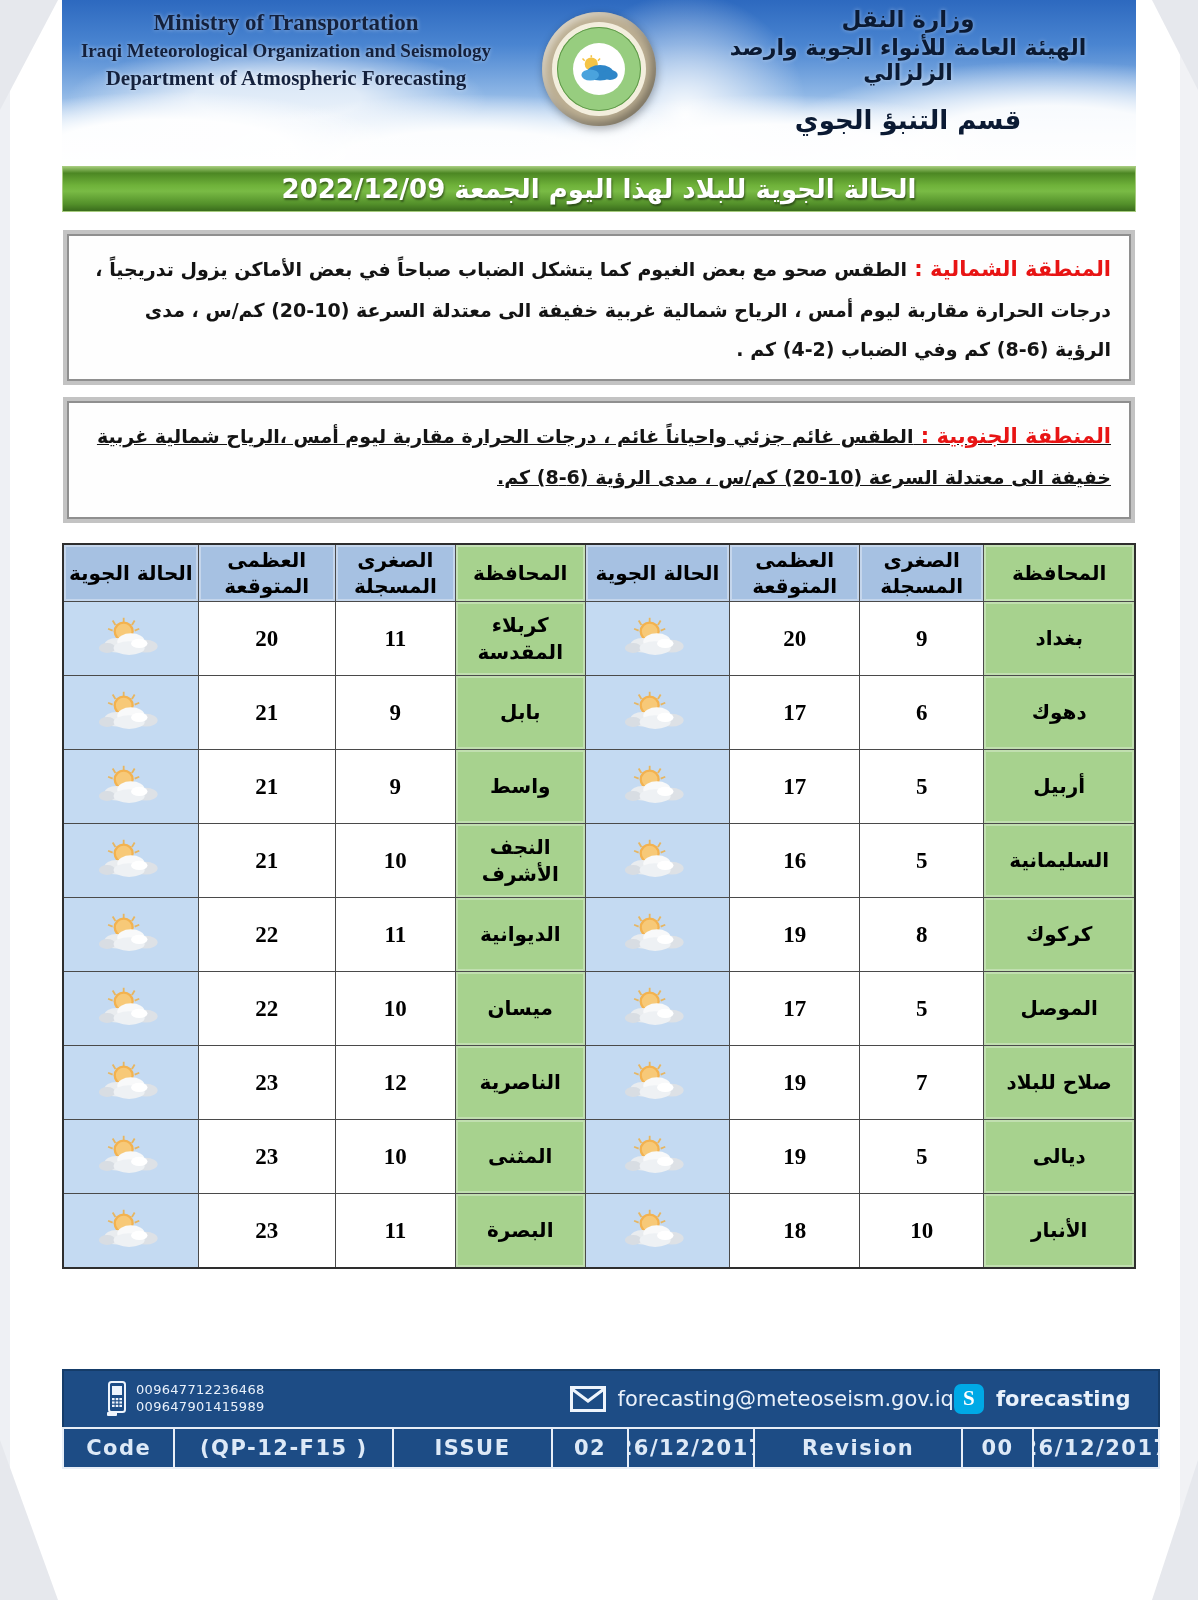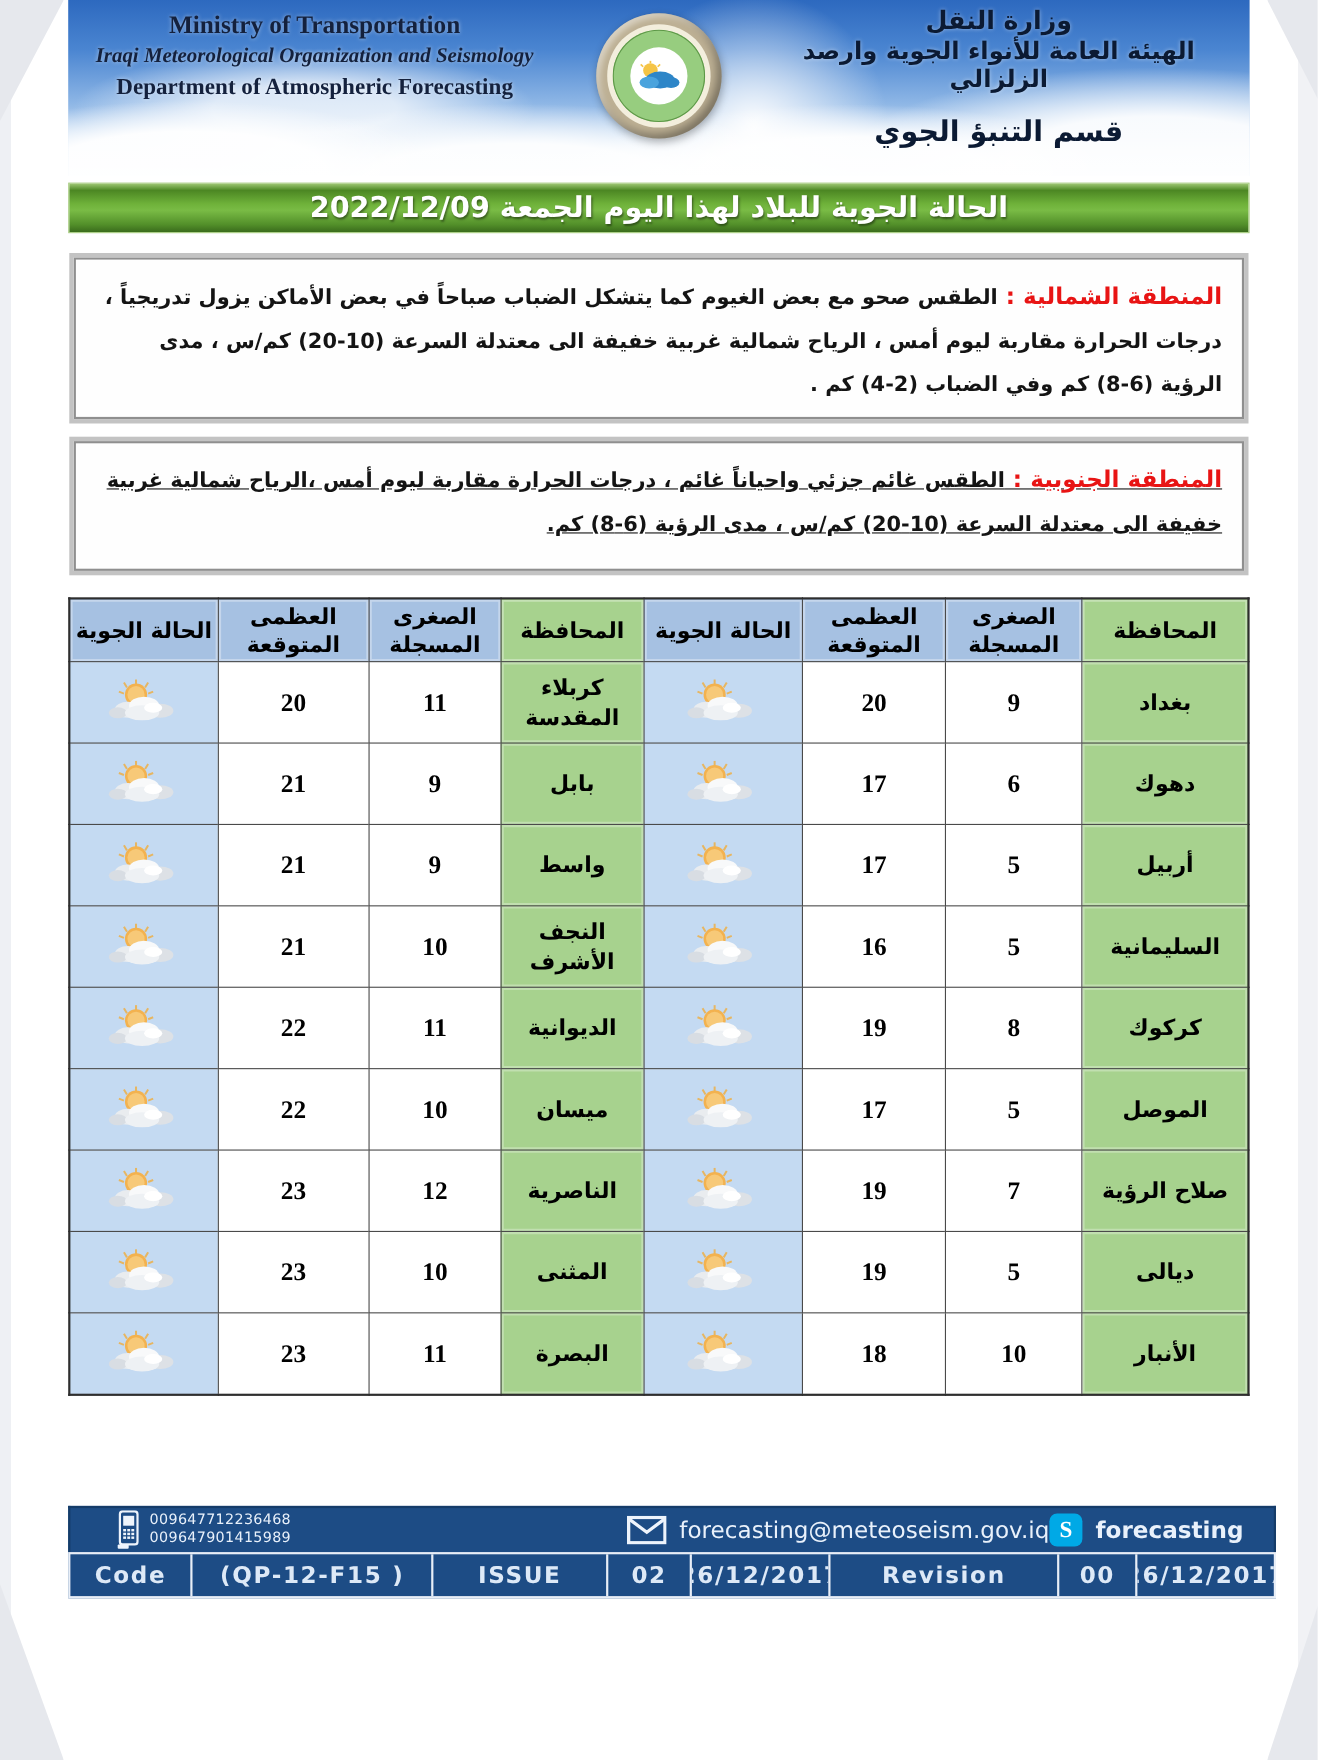--- a/index.html
+++ b/index.html
@@ -22,21 +22,21 @@
       radial-gradient(ellipse 280px 72px at 38% 104%, rgba(255,255,255,.93) 50%, rgba(255,255,255,0) 100%),
       radial-gradient(ellipse 250px 62px at 66% 98%, rgba(255,255,255,.94) 52%, rgba(255,255,255,0) 100%),
       radial-gradient(ellipse 280px 86px at 92% 92%, rgba(255,255,255,.92) 48%, rgba(255,255,255,0) 100%),
       radial-gradient(ellipse 210px 55px at 20% 62%, rgba(255,255,255,.72) 40%, rgba(255,255,255,0) 100%),
       radial-gradient(circle 170px at 58% 72%, rgba(255,255,255,.95), rgba(255,255,255,0) 72%),
       linear-gradient(180deg, #2d69bf 0%, #4a85d1 28%, #8cb5e5 58%, #d5e6f7 84%, #f0f7fd 100%);
   }
   .hdr-en { position:absolute; left:14px; top:10px; width:420px; text-align:center;
     color:#14213d; font-family:"Liberation Serif", serif; text-shadow:0 0 4px rgba(255,255,255,.5); }
   .hdr-en .l1 { font-size:23px; font-weight:bold; }
-  .hdr-en .l2 { font-size:19px; font-weight:bold; margin-top:4px;font-style:italic; }
+  .hdr-en .l2 { font-size:19px; font-weight:bold; margin-top:4px; }
   .hdr-en .l3 { font-size:21px; font-weight:bold; margin-top:4px; }
   .hdr-ar { position:absolute; right:8px; top:6px; width:440px; text-align:center; direction:rtl;
     color:#0b1a33; font-weight:bold; text-shadow:0 0 4px rgba(255,255,255,.45); }
   .hdr-ar .l1 { font-size:23px; }
   .hdr-ar .l2 { font-size:22px; margin-top:3px; }
   .hdr-ar .l3 { font-size:26px; margin-top:20px; }
 
   .logo { position:absolute; left:50%; top:12px; transform:translateX(-50%); width:114px; height:114px;
     border-radius:50%; background:#bdb094; display:flex; align-items:center; justify-content:center;
     box-shadow: inset -4px -4px 8px rgba(0,0,0,.35), inset 3px 3px 6px rgba(255,255,255,.5), 1px 3px 8px rgba(0,0,0,.3); }
@@ -69,21 +69,21 @@
   th.hb { background:#a6c1e2; }
   th.hg { background:#a7d28e; }
   td { height:74px; }
   td.c-city { background:#a7d28e; font-size:20px; font-weight:bold; color:#000;
     box-shadow: inset 0 0 0 2px rgba(255,255,255,.3); line-height:1.35; }
   td.c-num { background:#ffffff; font-family:"Liberation Serif", serif; font-size:23px; font-weight:bold; color:#000; }
   td.c-icon { background:#c4daf2; }
 
   
   .footer { margin-top:100px; width:1098px; }
-  .contact-bar { background:#1d4c85; border:2px solid #153c69; border-bottom:none; height:42px;
+  .contact-bar { background:#1d4c85; border:2px solid #153c69; border-bottom:none; height:58px;
     display:flex; align-items:center; color:#e9f1fb; direction:ltr; }
   .phone-group { display:flex; align-items:center; gap:8px; margin-left:42px; }
   .phone-nums { font-size:13px; line-height:1.3; letter-spacing:.3px; }
   .email-group { display:flex; align-items:center; gap:12px; margin-left:305px; font-size:21px; }
   .skype-group { display:flex; align-items:center; gap:12px; margin-left:auto; margin-right:88px; font-size:21px; font-weight:bold; }
   .skype-badge { width:30px; height:30px; border-radius:7px; background:#00a9e6; color:#ffffff;
     display:flex; align-items:center; justify-content:center; font-size:21px; font-weight:bold;
     font-family:"Liberation Serif", serif; }
   .code-row { display:flex; background:#1d4c85; border:2px solid #e8eef7; height:42px;
     color:#dde9f7; font-weight:bold; font-size:21px; letter-spacing:1.5px; direction:ltr; }
@@ -416,21 +416,21 @@
                   <circle cx="30" cy="18" r="8.5" fill="#f7c978"></circle>
                   <ellipse cx="22" cy="33" rx="13" ry="8" fill="#e9ecef"></ellipse>
                   <ellipse cx="38" cy="29" rx="15" ry="9" fill="#f8f9fa"></ellipse>
                   <ellipse cx="54" cy="34" rx="13" ry="7" fill="#dde1e6"></ellipse>
                   <ellipse cx="12" cy="36" rx="9" ry="5.5" fill="#d8dde3"></ellipse>
                   <ellipse cx="36" cy="36" rx="17" ry="7.5" fill="#eef1f4"></ellipse>
                   <ellipse cx="47" cy="31" rx="9" ry="5" fill="#ffffff"></ellipse>
                 </svg></span></td>
           </tr>
           <tr>
-            <td class="c-city">صلاح الرؤية</td>
+            <td class="c-city">صلاح للبلاد</td>
             <td class="c-num">7</td>
             <td class="c-num">19</td>
             <td class="c-icon"><span><svg viewBox="0 0 76 48" width="72" height="44" aria-hidden="true">
                   <g stroke="#edb04a" stroke-width="2" opacity=".85">
                     <line x1="30" y1="3" x2="30" y2="8"></line>
                     <line x1="18" y1="6" x2="21" y2="11"></line>
                     <line x1="42" y1="6" x2="39" y2="11"></line>
                     <line x1="13" y1="15" x2="18" y2="17"></line>
                     <line x1="47" y1="15" x2="42" y2="17"></line>
                   </g>

